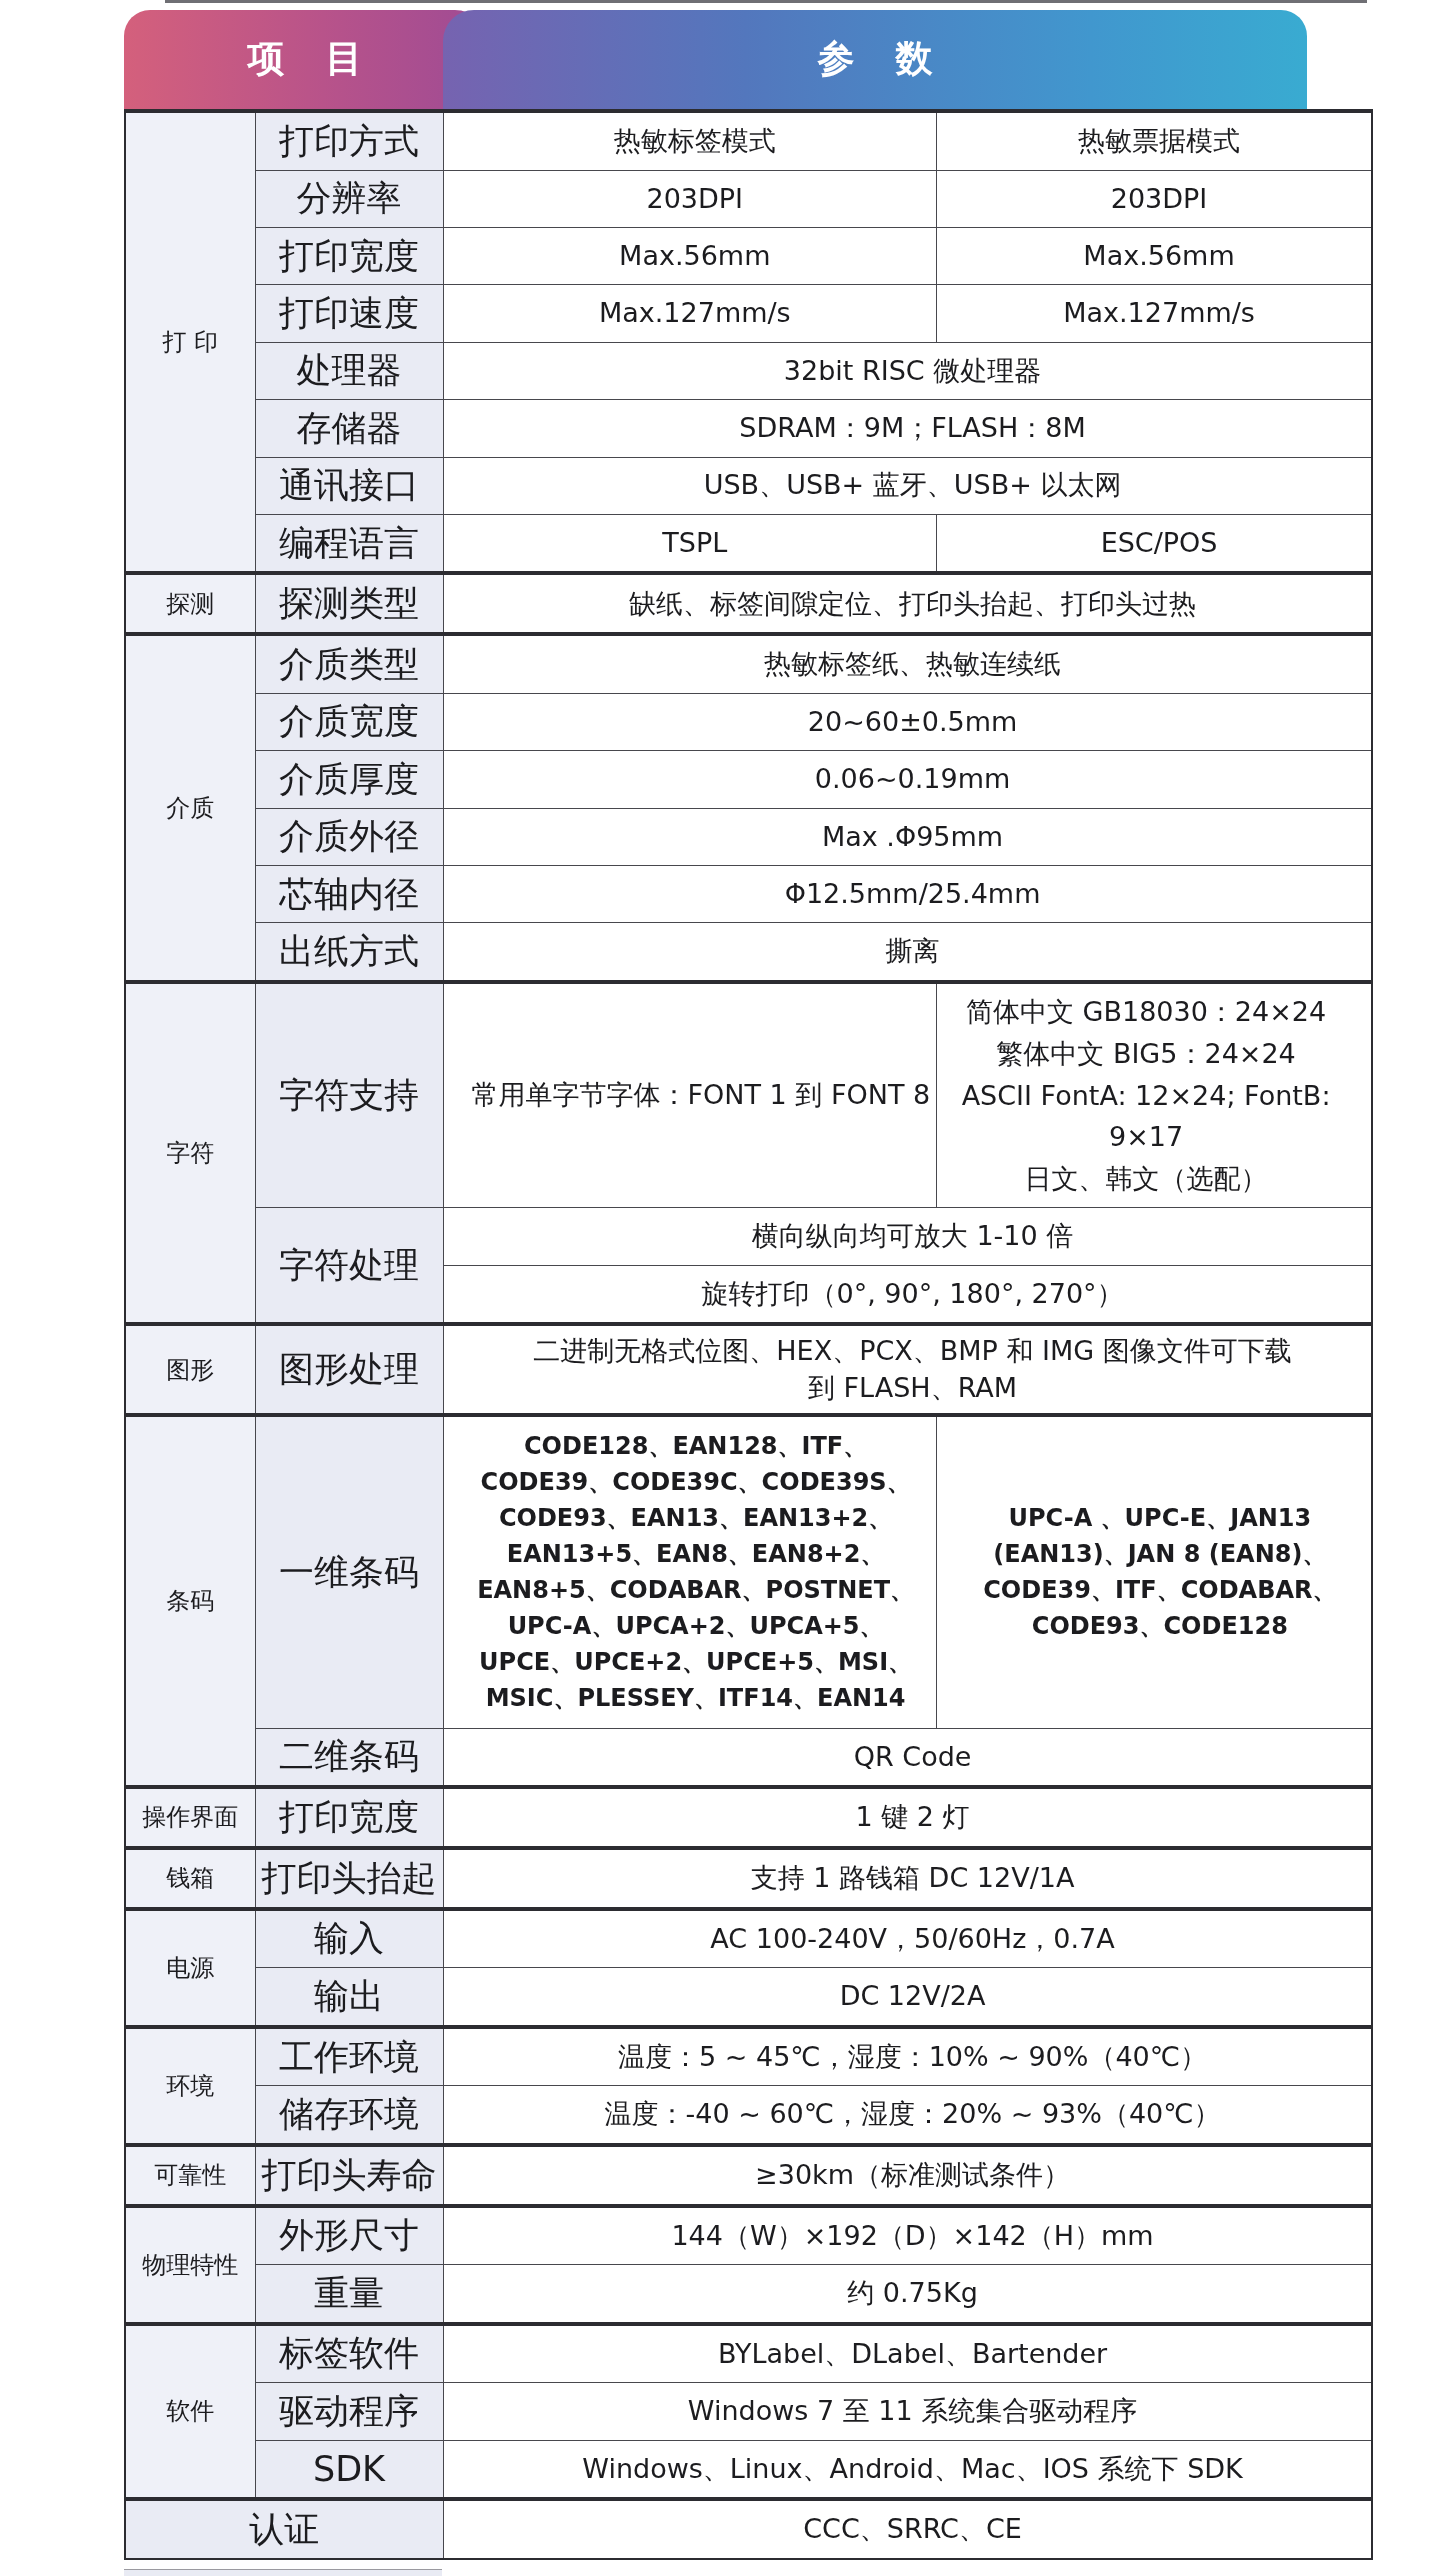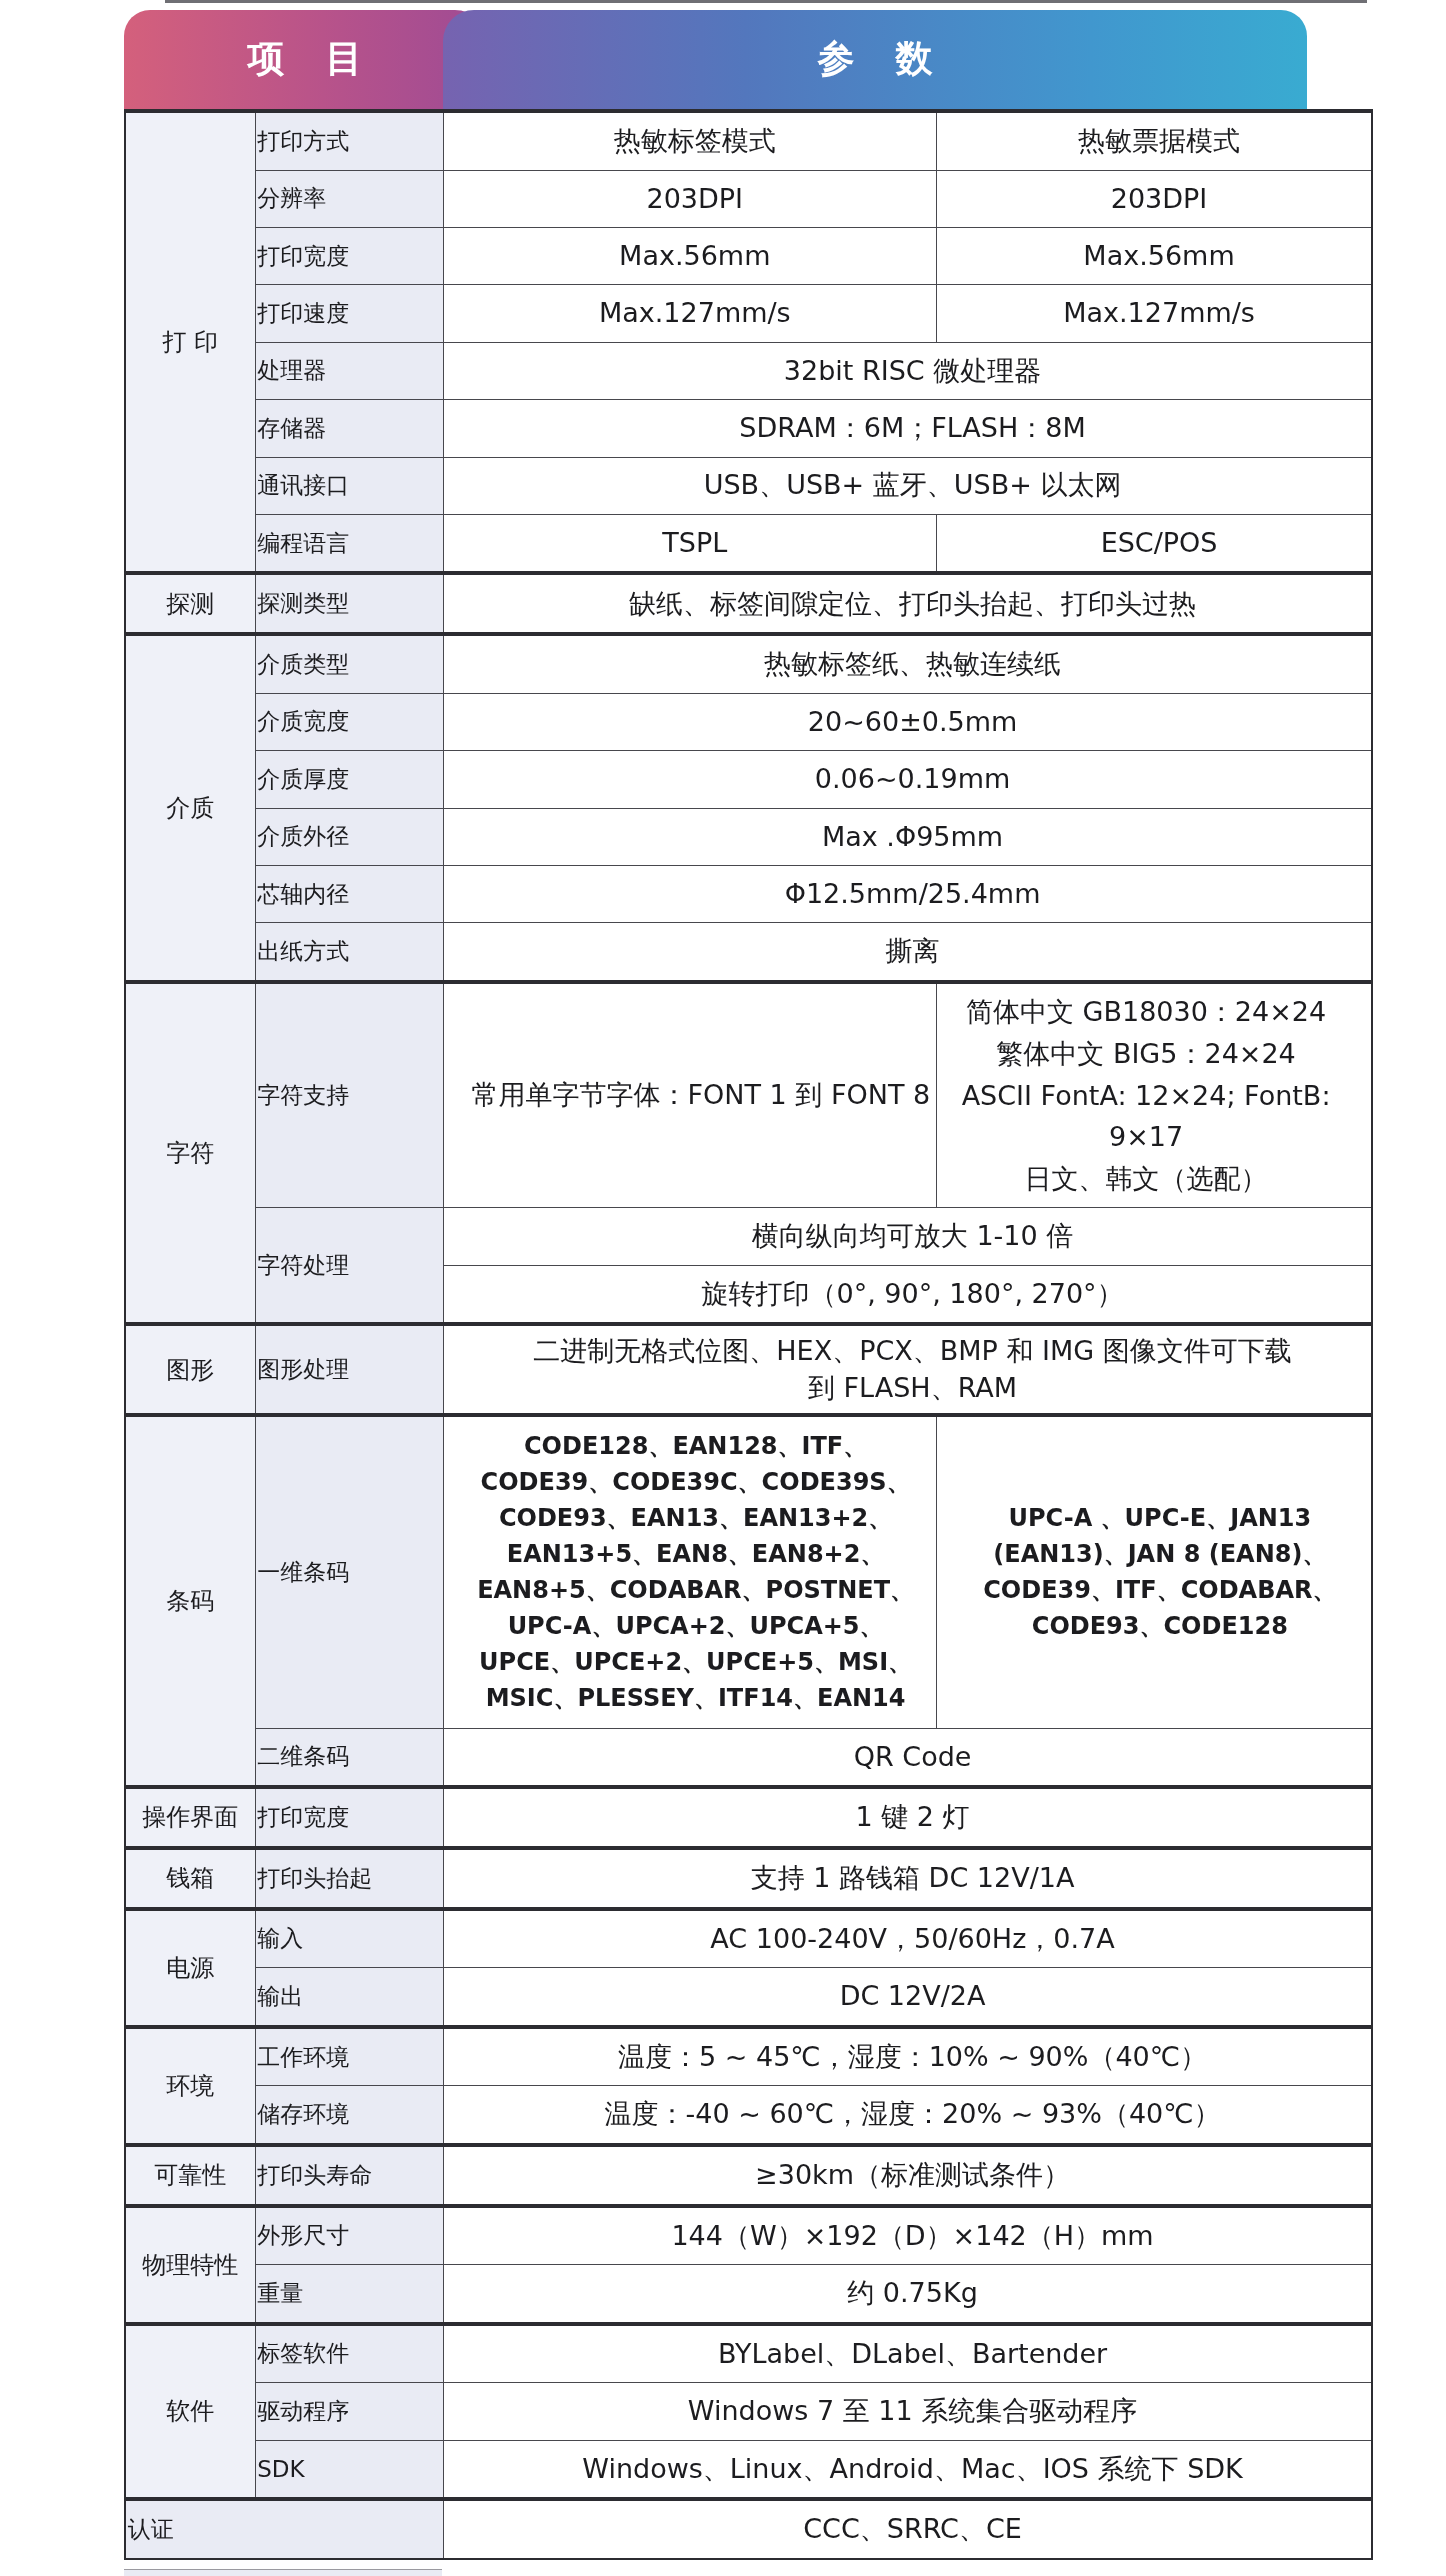--- a/index.html
+++ b/index.html
@@ -14,21 +14,21 @@
   .tab-right{left:443px;width:864px;background:linear-gradient(90deg,#7663b0 0%,#5377bd 35%,#4197ce 75%,#39abd1 100%);border-radius:31px 26px 0 0;}
   .tab-title{color:#ffffff;font-size:37px;font-weight:bold;letter-spacing:14px;padding-left:14px;white-space:nowrap;}
   table.spec{
     position:absolute;left:124px;top:109px;width:1248px;height:2451px;
     border-collapse:collapse;table-layout:fixed;
     border:2.6px solid #2c2c31;
   }
   .spec td{border:1.7px solid #47474d;vertical-align:middle;}
   .spec tr.gtop > td{border-top:4.3px solid #2c2c31;}
   td.g{background:#eff1f8;text-align:center;font-size:24px;white-space:nowrap;padding:0;}
-  td.l{background:#e9ebf4;text-align:left;font-size:23px;padding:0 1.7px;}
+  td.l{background:#e9ebf4;text-align:center;font-size:35px;padding:0 1.7px;}
   td.v{background:#ffffff;text-align:center;font-size:27px;padding:7px 17.4px 7px 28px;line-height:1.35;}
   td.v.preline{white-space:pre-line;}
   td.v.small{font-size:27px;line-height:1.55;padding-left:2px;}
   td.v.codes{font-size:24px;line-height:1.5;padding-left:22.6px;padding-right:10.4px;font-weight:bold;}
   td.v.nowrap{white-space:nowrap;}
   .bottom-sliver{position:absolute;left:124px;top:2569px;width:318px;height:7px;background:#e9ebf4;border-top:1.7px solid #9a9aa0;}
 </style>
 </head>
 <body>
 
@@ -70,21 +70,21 @@
       <td class="l">打印速度</td>
       <td class="v">Max.127mm/s</td>
       <td class="v">Max.127mm/s</td>
     </tr>
     <tr>
       <td class="l">处理器</td>
       <td class="v" colspan="2">32bit RISC 微处理器</td>
     </tr>
     <tr>
       <td class="l">存储器</td>
-      <td class="v" colspan="2">SDRAM：6M；FLASH：8M</td>
+      <td class="v" colspan="2">SDRAM：9M；FLASH：8M</td>
     </tr>
     <tr>
       <td class="l">通讯接口</td>
       <td class="v" colspan="2">USB、USB+ 蓝牙、USB+ 以太网</td>
     </tr>
     <tr>
       <td class="l">编程语言</td>
       <td class="v">TSPL</td>
       <td class="v">ESC/POS</td>
     </tr>

